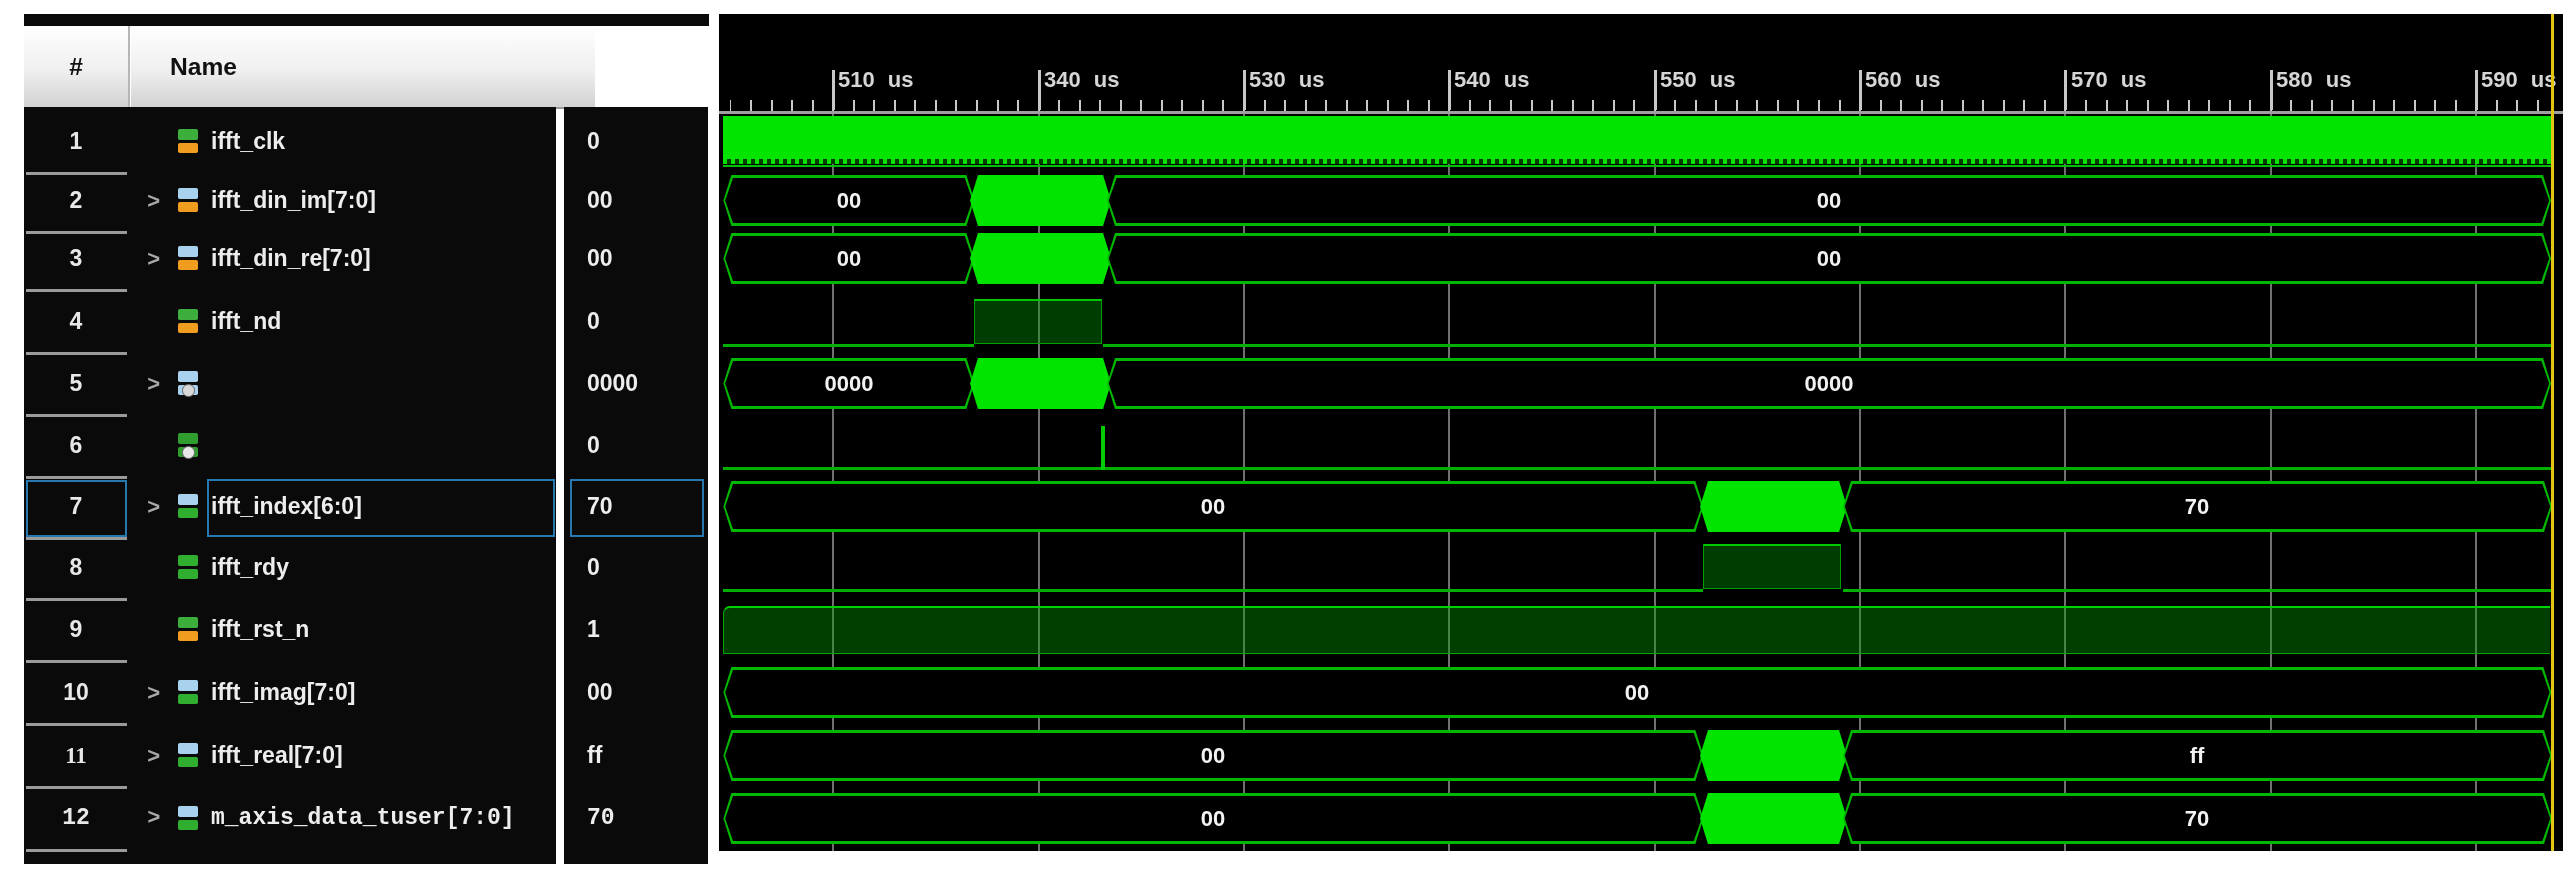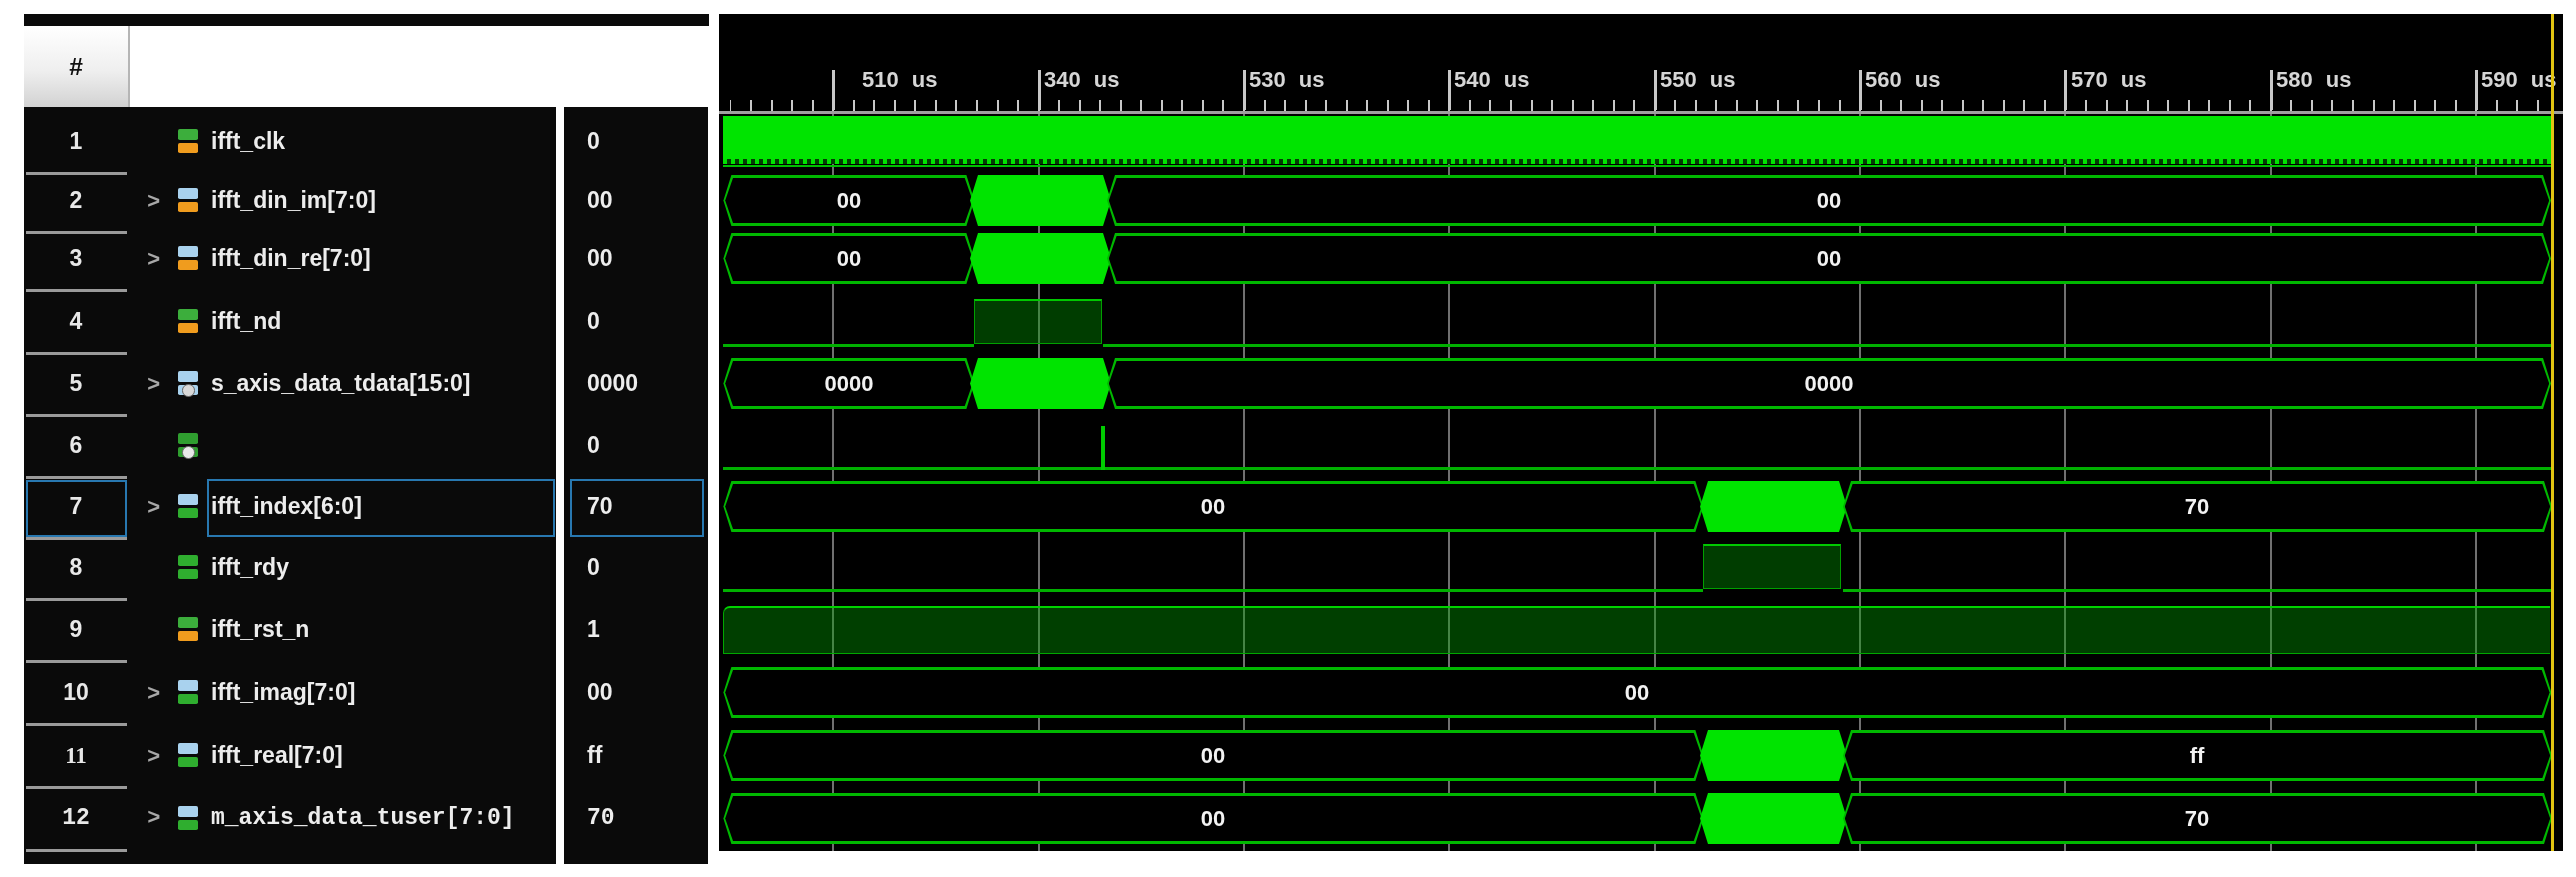--- a/index.html
+++ b/index.html
@@ -49,20 +49,23 @@
 </style>
 </head>
 <body>
 
 <div id="screen">
 
   <div class="abs" id="table-topbar"></div>
   <div class="abs hdr" id="hdr-num">
     <span>#</span>
   </div>
+  <div class="abs hdr" id="hdr-name">
+    <span>Name</span>
+  </div>
   <div class="abs" id="col-numname"></div>
   <div class="abs" id="col-value"></div>
   <div class="abs" id="rows-layer" style="left:0;top:0;width:100%;height:100%;">
       <div class="abs" style="left: 24px; top: 116px; width: 685px; height: 51px;">
         <div class="abs rownum" style="left: 0px; top: 0px; height: 51px; line-height: 51px;">1</div>
         <div class="abs rowsep" style="top: 56px;"></div>
         <div class="abs sigicon" style="left: 154px; top: 13px;">
           <div class="abs ic-top" style="background: rgb(60, 174, 60);"></div>
           <div class="abs ic-bot" style="background: rgb(240, 156, 30);"></div>
         </div>
@@ -103,21 +106,20 @@
       </div>
       <div class="abs" style="left: 24px; top: 358px; width: 685px; height: 51px;">
         <div class="abs rownum" style="left: 0px; top: 0px; height: 51px; line-height: 51px;">5</div>
         <div class="abs rowsep" style="top: 56px;"></div>
         <div class="abs expander" style="left: 121px; top: 0px; height: 51px; line-height: 51px;">&gt;</div>
         <div class="abs sigicon" style="left: 154px; top: 13px;">
           <div class="abs ic-top" style="background: rgb(169, 210, 238);"></div>
           <div class="abs ic-bot" style="background: rgb(169, 210, 238);"></div>
           <div class="abs ic-dot" style="background: rgb(216, 216, 216);"></div>
         </div>
-        <div class="abs signame" style="left: 187px; top: 0px; height: 51px; line-height: 51px;">s_axis_data_tdata[15:0]</div>
         <div class="abs sigvalue" style="left: 563px; top: 0px; height: 51px; line-height: 51px;">0000</div>
       </div>
       <div class="abs" style="left: 24px; top: 420px; width: 685px; height: 51px;">
         <div class="abs rownum" style="left: 0px; top: 0px; height: 51px; line-height: 51px;">6</div>
         <div class="abs rowsep" style="top: 56px;"></div>
         <div class="abs sigicon" style="left: 154px; top: 13px;">
           <div class="abs ic-top" style="background: rgb(47, 158, 47);"></div>
           <div class="abs ic-bot" style="background: rgb(47, 158, 47);"></div>
           <div class="abs ic-dot" style="background: rgb(232, 232, 232);"></div>
         </div>
@@ -286,21 +288,21 @@
       <div class="abs tick" style="left: 1654px; top: 86px; width: 1.8px; height: 10.5px;"></div>
       <div class="abs tick" style="left: 1674px; top: 86px; width: 1.8px; height: 10.5px;"></div>
       <div class="abs tick" style="left: 1695px; top: 86px; width: 1.8px; height: 10.5px;"></div>
       <div class="abs tick" style="left: 1715px; top: 86px; width: 1.8px; height: 10.5px;"></div>
       <div class="abs tick" style="left: 1736px; top: 86px; width: 1.8px; height: 10.5px;"></div>
       <div class="abs tick" style="left: 1756px; top: 86px; width: 1.8px; height: 10.5px;"></div>
       <div class="abs tick" style="left: 1777px; top: 86px; width: 1.8px; height: 10.5px;"></div>
       <div class="abs tick" style="left: 1797px; top: 86px; width: 1.8px; height: 10.5px;"></div>
       <div class="abs tick" style="left: 1818px; top: 86px; width: 1.8px; height: 10.5px;"></div>
       <div class="abs tick" style="left: 113px; top: 56px; width: 2.6px; height: 40px;"></div>
-      <div class="abs major-label" style="left: 119px; top: 53px; margin-left: 24px;">510 us</div>
+      <div class="abs major-label" style="left: 119px; top: 53px;">510 us</div>
       <div class="abs tick" style="left: 319px; top: 56px; width: 2.6px; height: 40px;"></div>
       <div class="abs major-label" style="left: 325px; top: 53px;">340 us</div>
       <div class="abs tick" style="left: 524px; top: 56px; width: 2.6px; height: 40px;"></div>
       <div class="abs major-label" style="left: 530px; top: 53px;">530 us</div>
       <div class="abs tick" style="left: 729px; top: 56px; width: 2.6px; height: 40px;"></div>
       <div class="abs major-label" style="left: 735px; top: 53px;">540 us</div>
       <div class="abs tick" style="left: 935px; top: 56px; width: 2.6px; height: 40px;"></div>
       <div class="abs major-label" style="left: 941px; top: 53px;">550 us</div>
       <div class="abs tick" style="left: 1140px; top: 56px; width: 2.6px; height: 40px;"></div>
       <div class="abs major-label" style="left: 1146px; top: 53px;">560 us</div>

